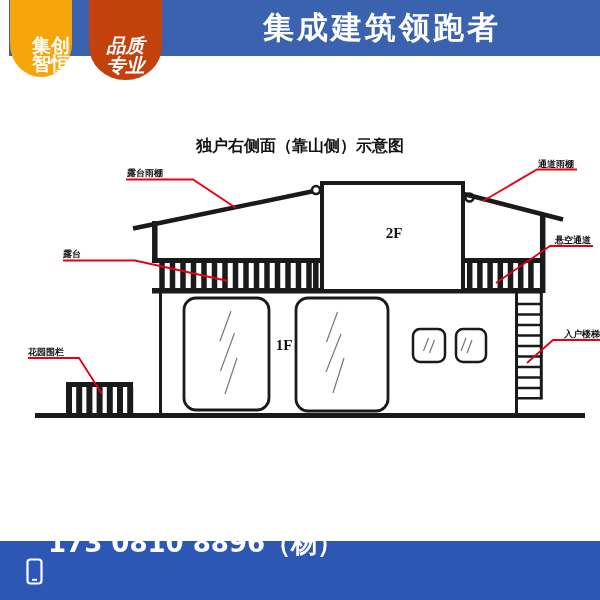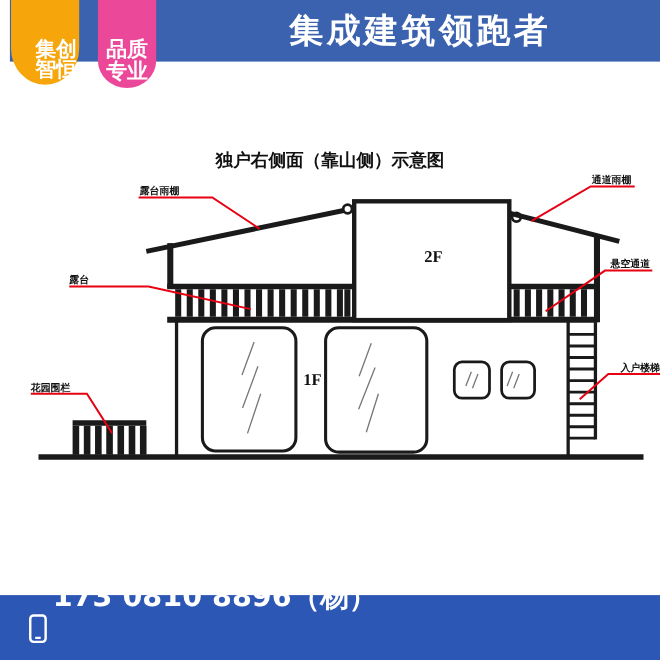--- a/index.html
+++ b/index.html
@@ -11,22 +11,22 @@
   .top-bar{position:absolute;left:9px;top:0;width:591px;height:56px;background:#3a62af;}
   .brand-title{position:absolute;left:263px;top:0;height:40px;line-height:56px;
       color:#ffffff;font-size:31px;font-weight:bold;letter-spacing:3px;white-space:nowrap;
       font-family:"Liberation Sans","DejaVu Sans",sans-serif;}
   .badge{position:absolute;top:0;text-align:center;color:#fff;font-weight:bold;
       font-family:"Liberation Sans","DejaVu Sans",sans-serif;}
   .badge-primary{left:10px;width:62px;height:77px;background:#f6a50a;
       border-radius:0 0 31px 31px / 0 0 33px 33px;padding-top:0;}
   .badge-primary .bl{margin-top:0;font-size:19px;line-height:17.5px;margin-left:20px;}
   .badge-primary .bl.first{margin-top:37px;}
-  .badge-secondary{left:89px;width:53px;height:80px;background:#ec4899;
-      border-radius:0 0 36px 36px / 0 0 34px 34px;}
+  .badge-secondary{left:89px;width:73px;height:80px;background:#c2410c;
+      border-radius:0 0 36px 36px / 0 0 34px 34px;font-style:italic;}
   .badge-secondary .bl{font-size:19px;line-height:19.5px;}
   .badge-secondary .bl.first{margin-top:36px;}
 
   
   svg.diagram{position:absolute;left:0;top:0;}
   .dtitle{font-family:"Liberation Serif","DejaVu Serif",serif;font-size:16px;font-weight:bold;fill:#111;}
   .flabel{font-family:"Liberation Serif","DejaVu Serif",serif;font-size:15px;font-weight:bold;fill:#111;}
   .clabel{font-family:"Liberation Serif","DejaVu Serif",serif;font-size:9px;font-weight:bold;fill:#111;}
   .blk{stroke:#1a1a1a;fill:none;}
   .blkf{stroke:#1a1a1a;fill:#ffffff;}

